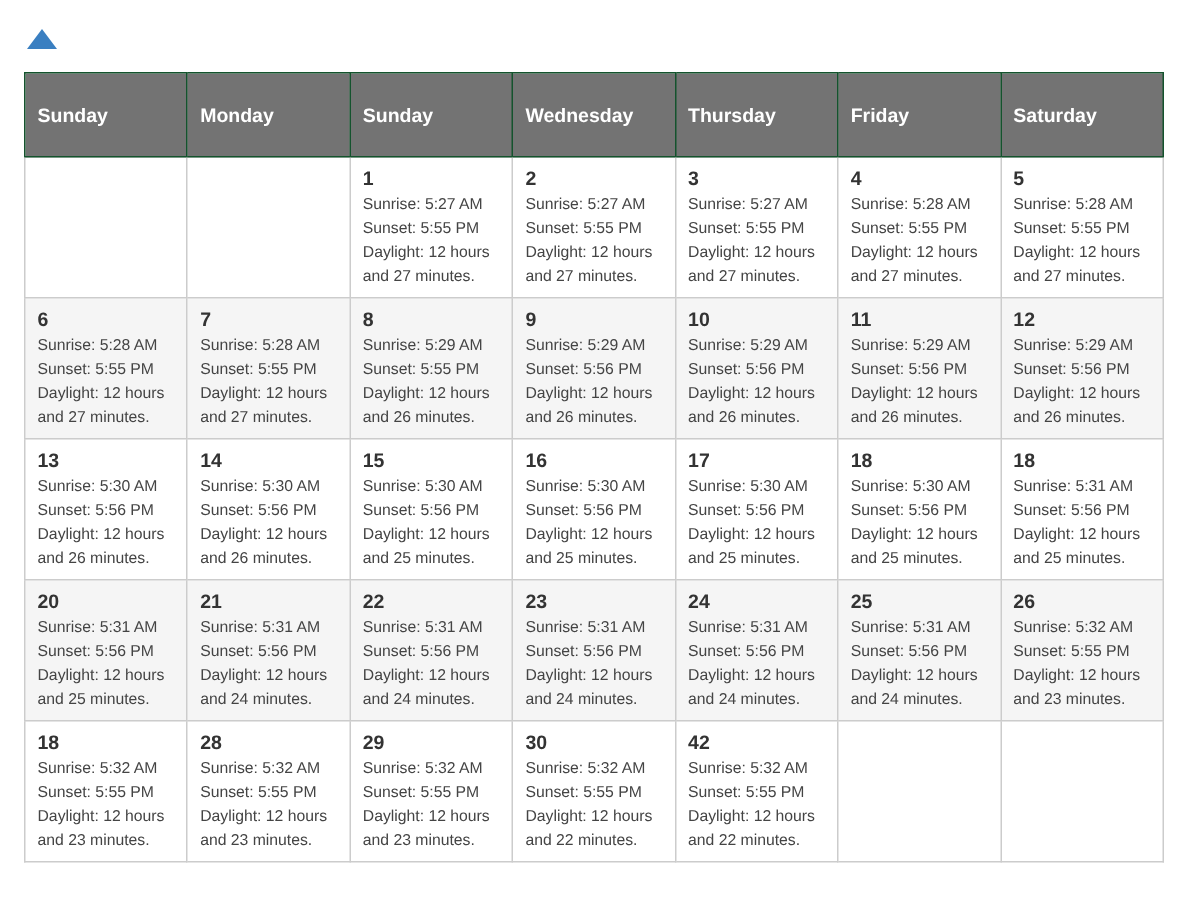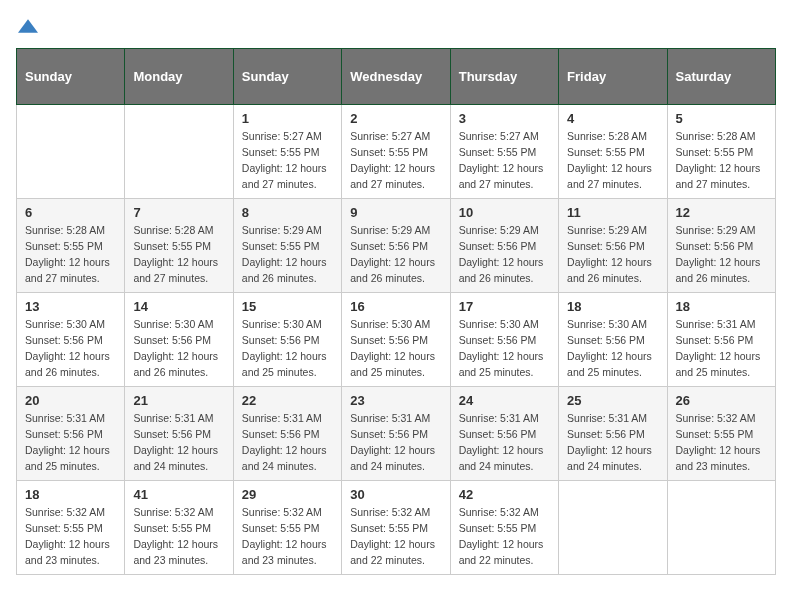--- a/index.html
+++ b/index.html
@@ -237,21 +237,21 @@
           <span class="day-number">26</span>
           <div class="day-info">Sunrise: 5:32 AM<br>Sunset: 5:55 PM<br>Daylight: 12 hours and 23 minutes.</div>
         </td>
       </tr>
       <tr>
         <td>
           <span class="day-number">18</span>
           <div class="day-info">Sunrise: 5:32 AM<br>Sunset: 5:55 PM<br>Daylight: 12 hours and 23 minutes.</div>
         </td>
         <td>
-          <span class="day-number">41</span>
+          <span class="day-number">28</span>
           <div class="day-info">Sunrise: 5:32 AM<br>Sunset: 5:55 PM<br>Daylight: 12 hours and 23 minutes.</div>
         </td>
         <td>
           <span class="day-number">29</span>
           <div class="day-info">Sunrise: 5:32 AM<br>Sunset: 5:55 PM<br>Daylight: 12 hours and 23 minutes.</div>
         </td>
         <td>
           <span class="day-number">30</span>
           <div class="day-info">Sunrise: 5:32 AM<br>Sunset: 5:55 PM<br>Daylight: 12 hours and 22 minutes.</div>
         </td>

